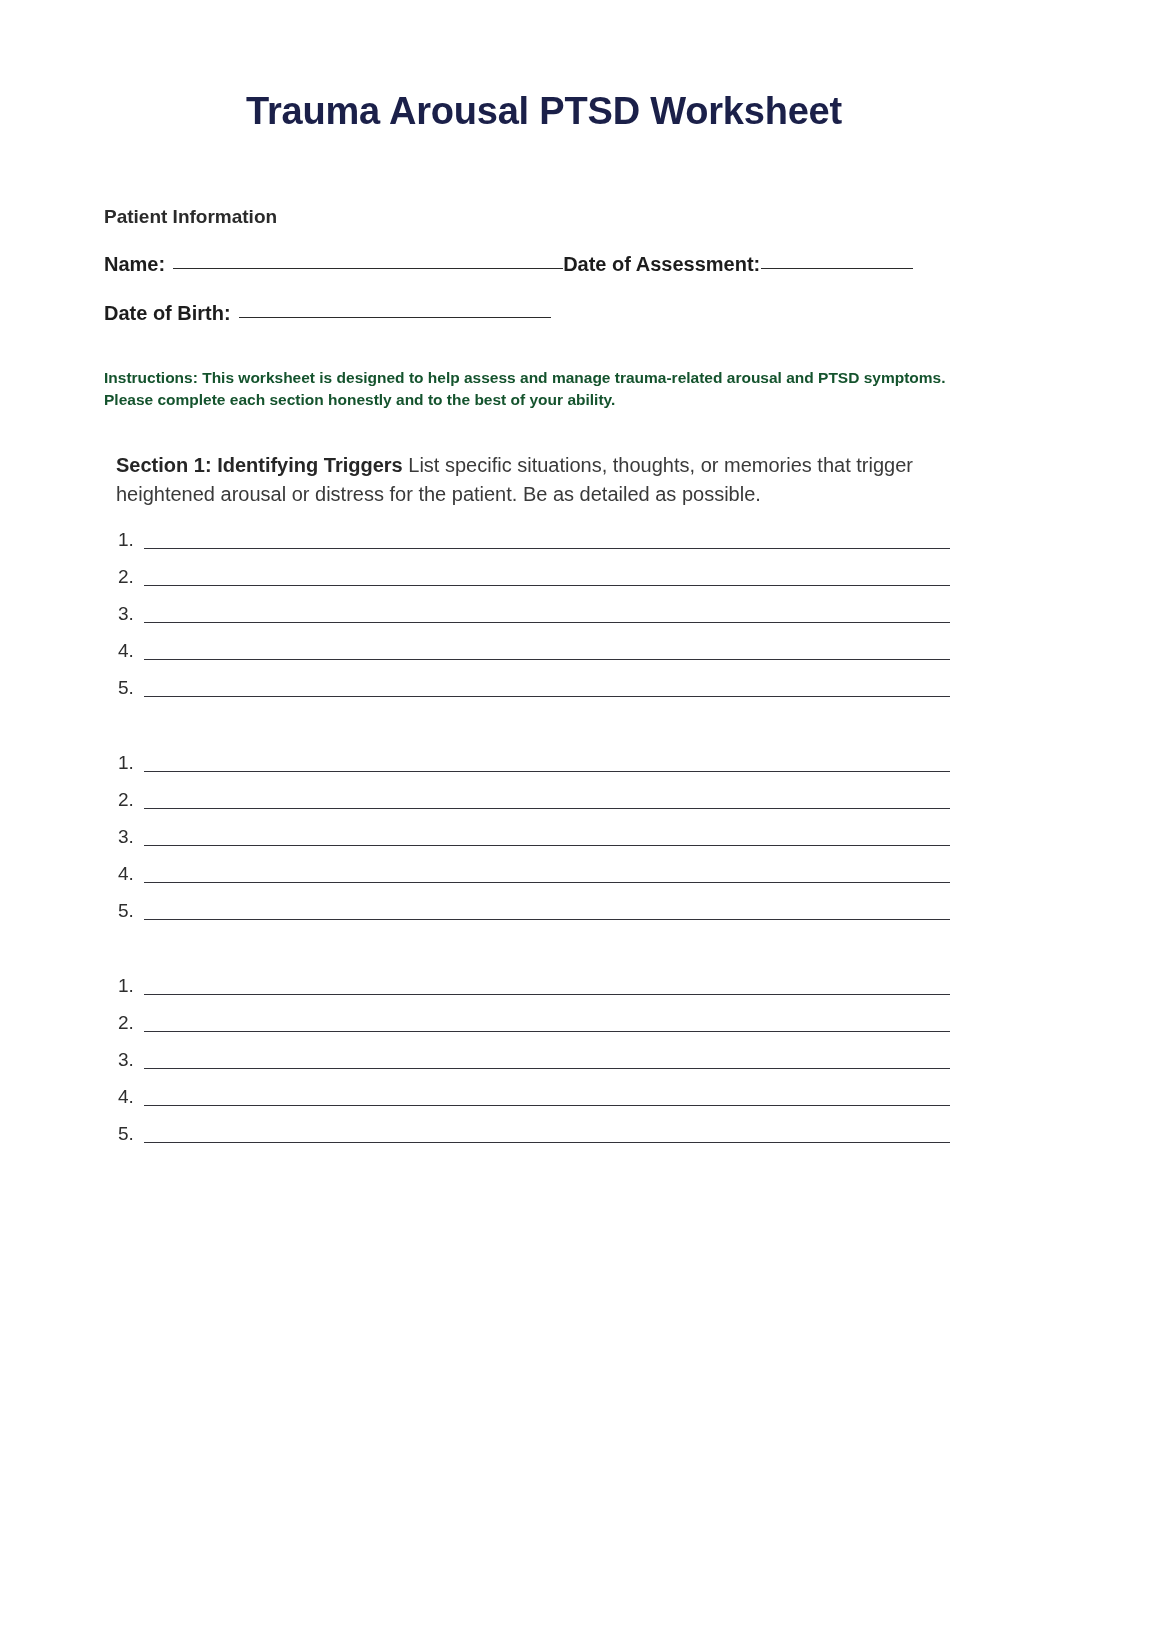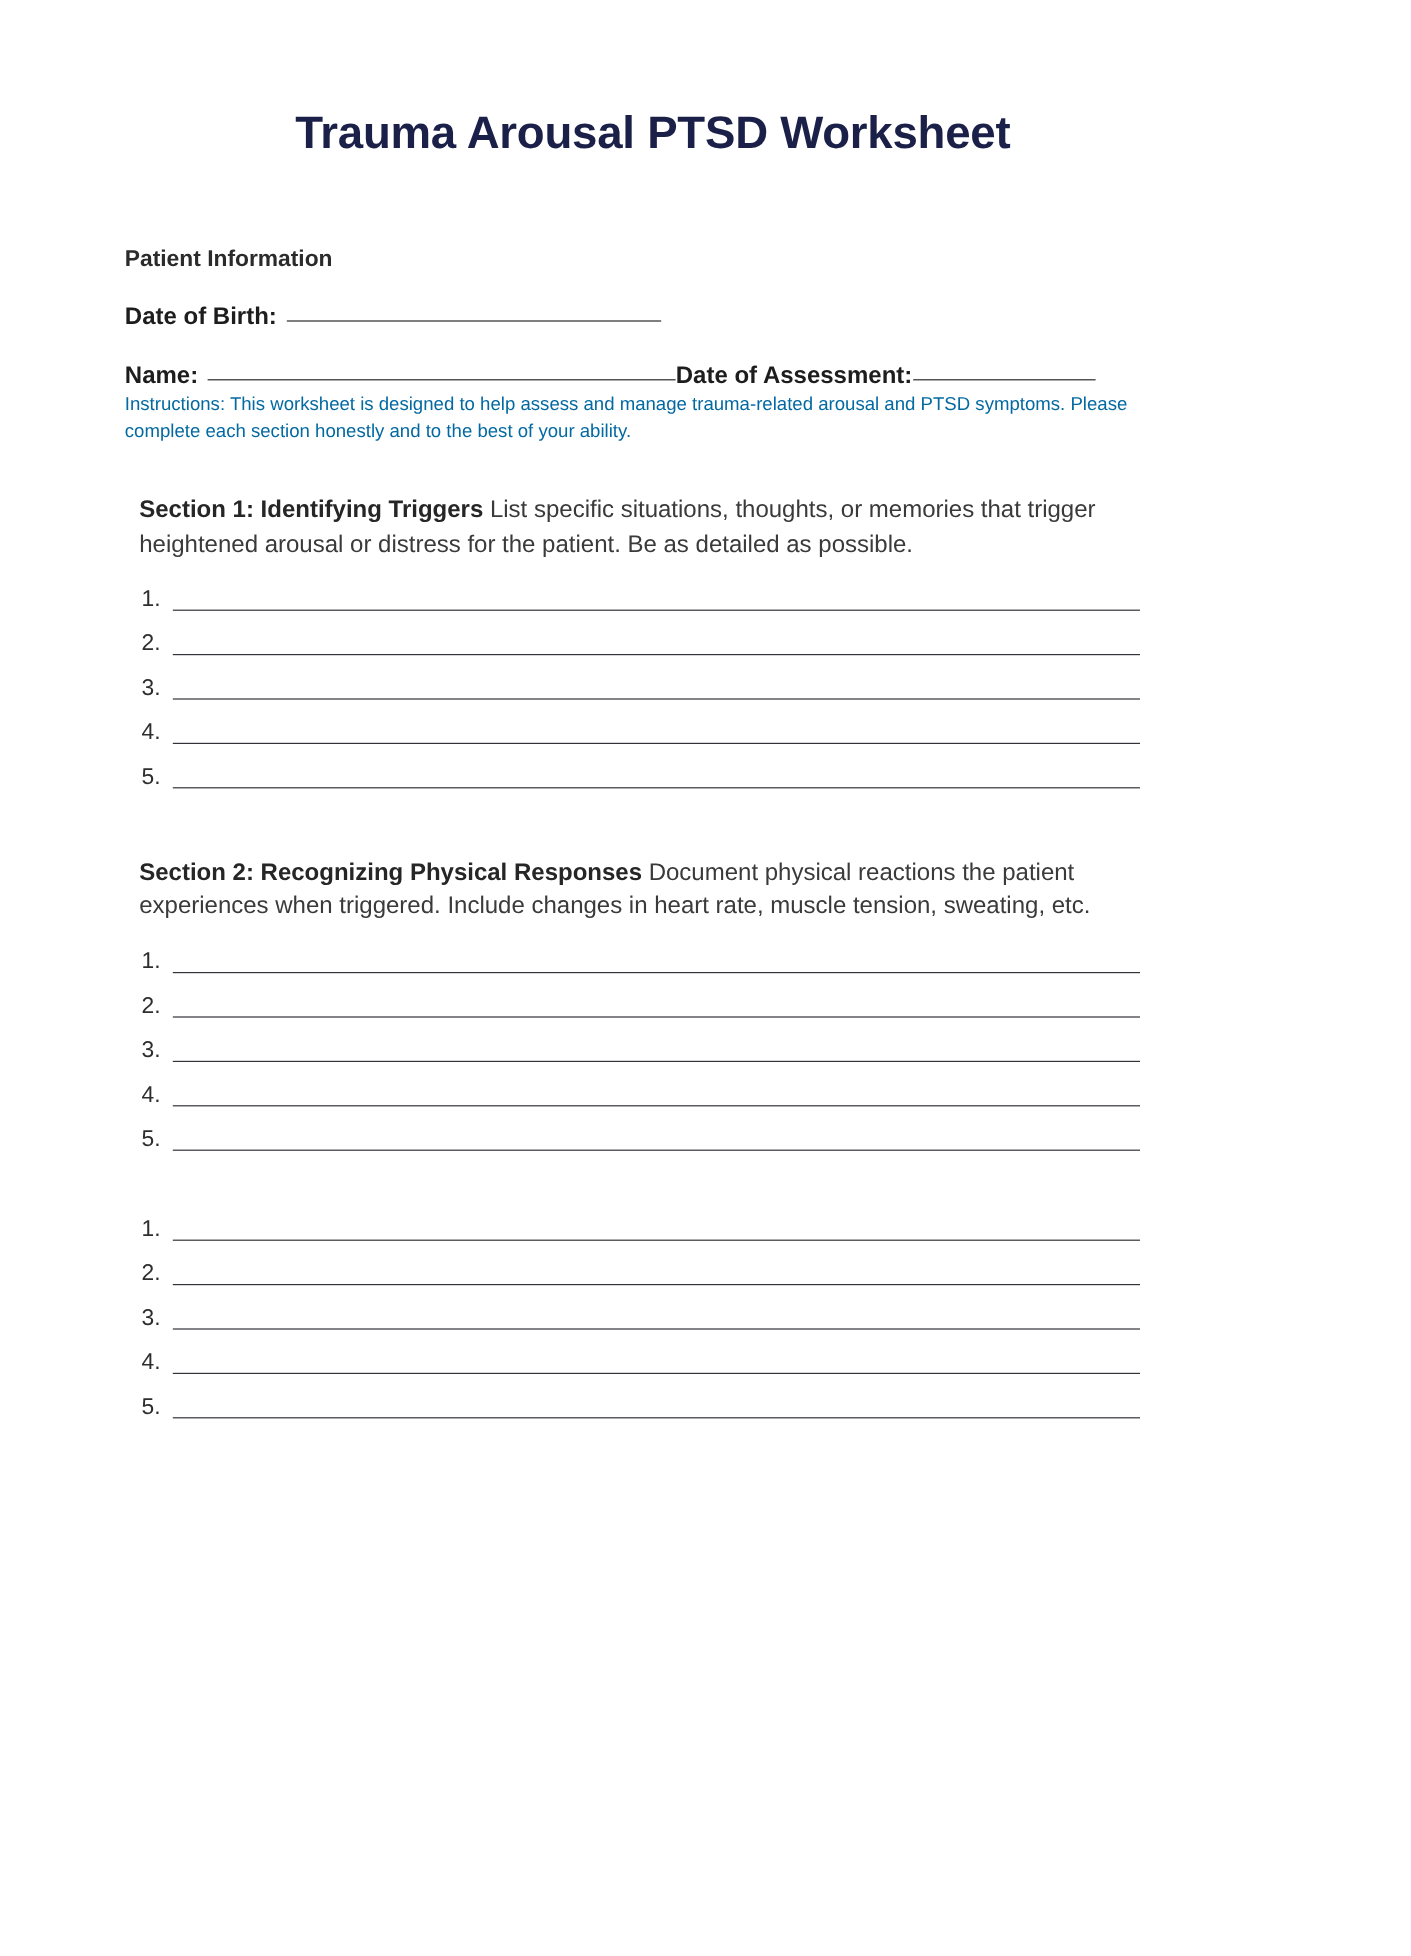--- a/index.html
+++ b/index.html
@@ -60,23 +60,24 @@
     vertical-align: 2px;
     height: 0.72em;
   }
   .rule-name   { width: 390px; margin-left: 8px; }
   .rule-assess { width: 152px; margin-left: 1px; }
   .rule-dob    { width: 312px; margin-left: 8px; }
 
   
   .instructions {
     font-size: 15.5px;
-    font-weight: normal;
-    color: #0369a1;
+    font-weight: bold;
+    color: #14532d;
     line-height: 1.42;
+    margin-top: 40px;
     width: 862px;
   }
 
   
   .worksheet-section {
     margin-top: 40px;
   }
   .section-para {
     font-size: 20px;
     color: #3a3a3a;
@@ -120,25 +121,25 @@
 <body>
 
 <div class="page">
   <div class="content">
 
     <h1 class="doc-title">Trauma Arousal PTSD Worksheet</h1>
 
     <div class="section-label">Patient Information</div>
 
     <div class="field-row">
+      <span>Name:</span><span class="rule rule-name"></span><span>Date of Assessment:</span><span class="rule rule-assess"></span>
+    </div>
+
+    <div class="field-row">
       <span>Date of Birth:</span><span class="rule rule-dob"></span>
-    </div>
-
-    <div class="field-row">
-      <span>Name:</span><span class="rule rule-name"></span><span>Date of Assessment:</span><span class="rule rule-assess"></span>
     </div>
 
     <div class="instructions">Instructions: This worksheet is designed to help assess and manage trauma-related arousal and PTSD symptoms. Please complete each section honestly and to the best of your ability.</div>
 
     <div class="worksheet-section">
       <p class="section-para">
         <span class="heading">Section 1: Identifying Triggers</span>
         <span>List specific situations, thoughts, or memories that trigger heightened arousal or distress for the patient. Be as detailed as possible.</span>
       </p>
       <div class="answer-lines">
@@ -161,24 +162,20 @@
         <div class="answer-line">
           <span class="num">5.</span>
           <span class="blank"></span>
         </div>
       </div>
     </div>
 
     <div class="gap-sections"></div>
 
     <div class="worksheet-section">
-      <p class="section-para">
-        <span class="heading">Section 2: Recognizing Physical Responses</span>
-        <span>Document physical reactions the patient experiences when triggered. Include changes in heart rate, muscle tension, sweating, etc.</span>
-      </p>
       <div class="answer-lines">
         <div class="answer-line">
           <span class="num">1.</span>
           <span class="blank"></span>
         </div>
         <div class="answer-line">
           <span class="num">2.</span>
           <span class="blank"></span>
         </div>
         <div class="answer-line">

